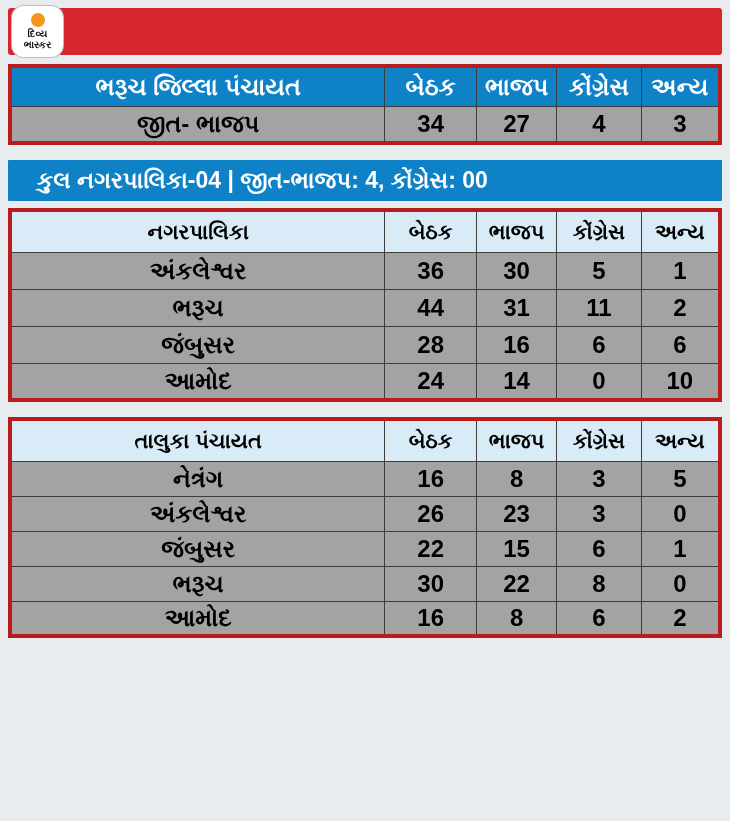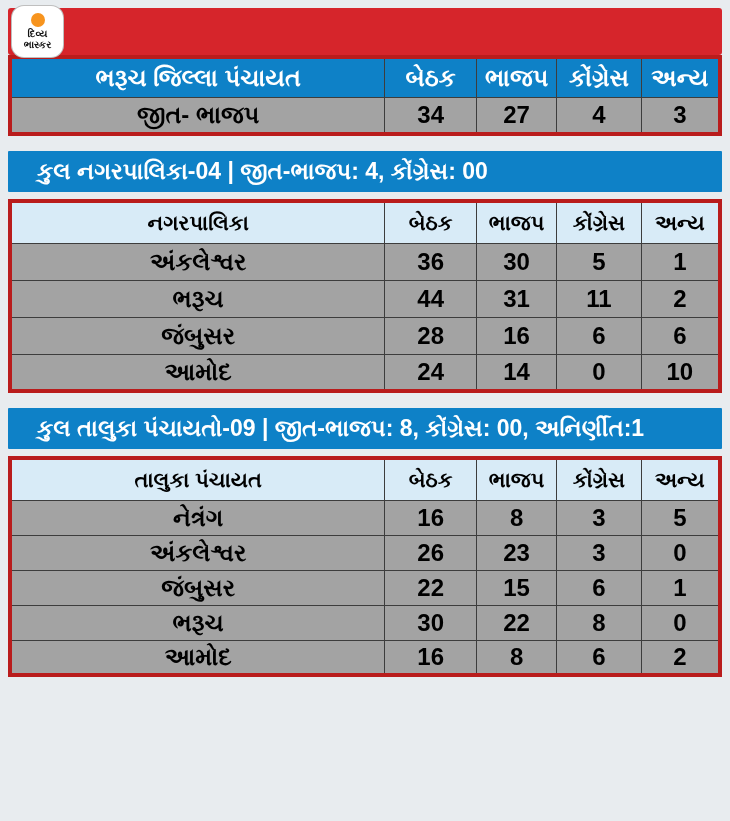--- a/index.html
+++ b/index.html
@@ -15,21 +15,21 @@
   }
   
   .titlebar {
     position: relative;
     height: 47px;
     background: #d6252b;
     border-radius: 3px;
     display: flex;
     align-items: center;
     justify-content: center;
-    margin-bottom: 0;
+    margin-bottom: 9px;
   }
   .title {
     color: #ffffff;
     font-weight: bold;
     font-size: 27px;
     letter-spacing: 0.5px;
   }
   .logo {
     position: absolute;
     left: 3px;
@@ -199,21 +199,20 @@
       <tr>
         <td>આમોદ</td>
         <td>24</td>
         <td>14</td>
         <td>0</td>
         <td>10</td>
       </tr>
     </tbody>
   </table>
 
-  <div class="band">કુલ તાલુકા પંચાયતો-09 | જીત-ભાજપ: 8, કોંગ્રેસ: 00, અનિર્ણીત:1</div>
 
   <table class="tbl tbl-taluka">
     <colgroup>
       <col class="c-label">
         <col class="c-seat">
         <col class="c-bjp">
         <col class="c-cong">
         <col class="c-other">
     </colgroup>
     <thead>

